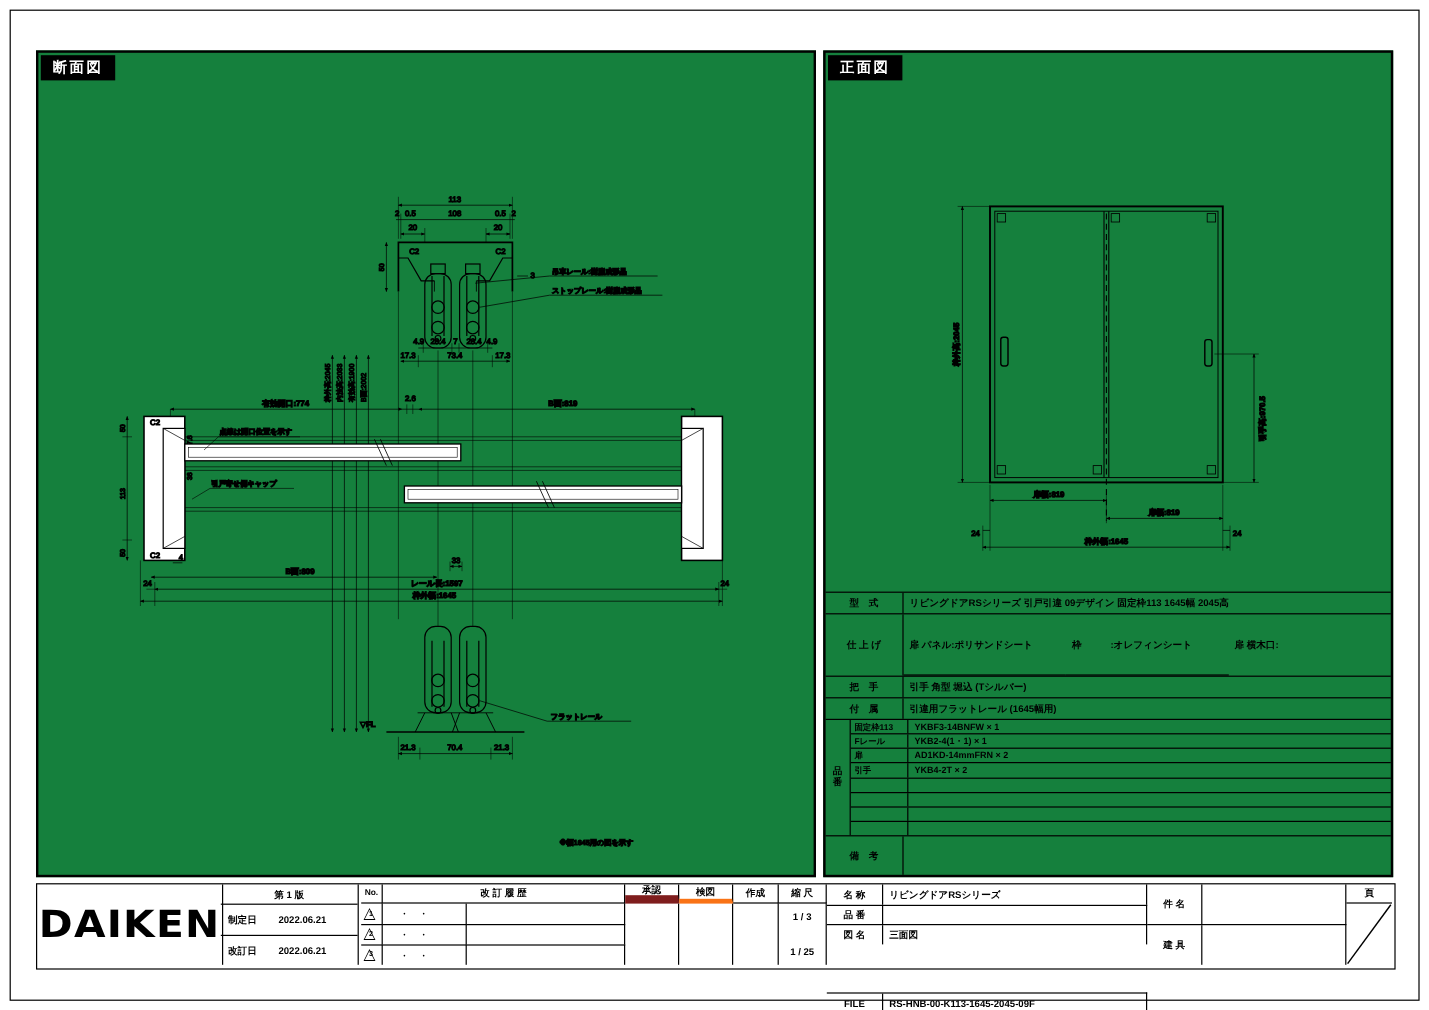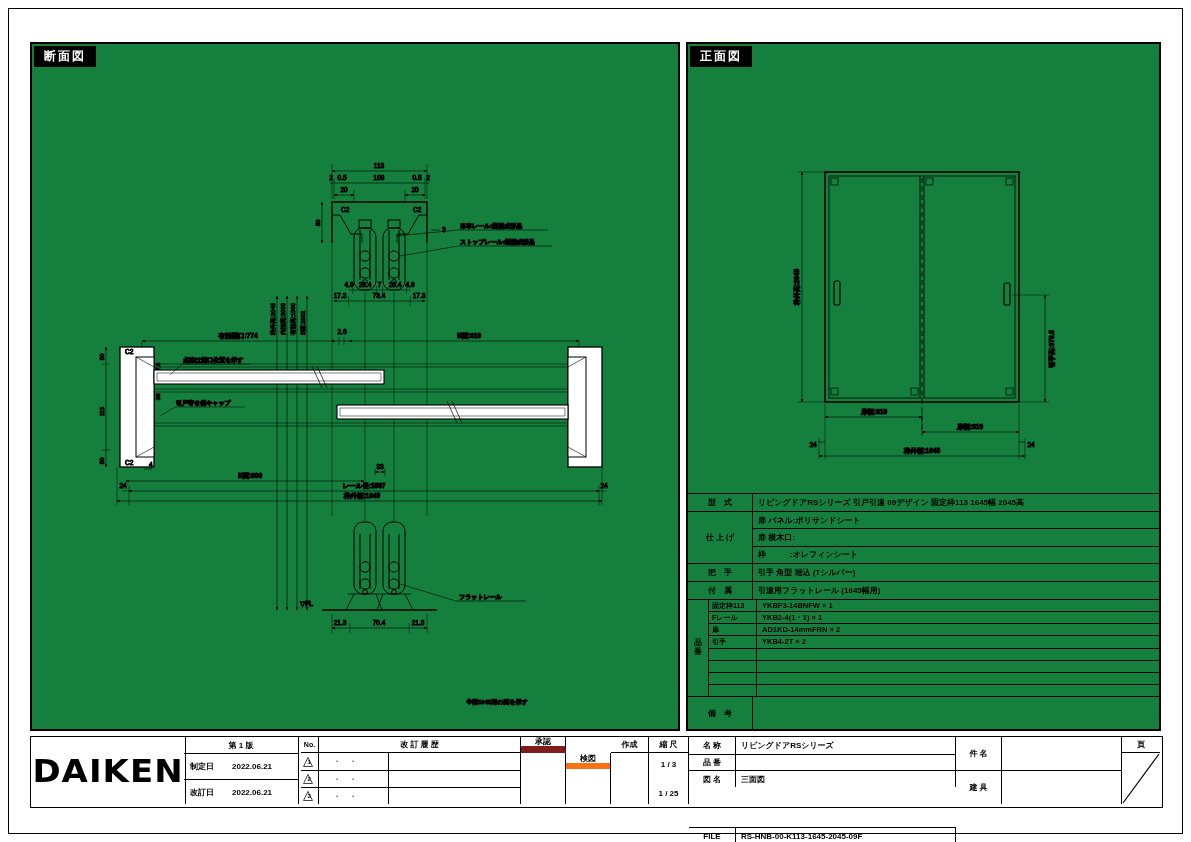--- a/index.html
+++ b/index.html
@@ -13,21 +13,21 @@
   svg text{font-family:"Liberation Sans","DejaVu Sans",sans-serif;font-size:6.5px;fill:#000;}
   svg .rot{font-size:5.8px;}
   svg .nt{font-size:6px;}
   
   .spec{position:absolute;left:0;right:0;bottom:0;height:235px;border-top:1.5px solid #000;
         display:flex;flex-direction:column;font-size:8px;}
   .srow{display:flex;border-bottom:1px solid #000;}
   .slab{width:64px;border-right:1px solid #000;display:flex;align-items:center;justify-content:center;
         font-weight:bold;flex:none;}
   .sval{flex:1;display:flex;align-items:center;padding-left:5px;font-weight:bold;}
-  .fin-col{flex:1;display:flex;flex-direction:column;}
+  .fin-col{flex:1;display:flex;flex-direction:row;}
   .fin-col .frow{flex:1;display:flex;align-items:center;padding-left:5px;font-weight:bold;border-bottom:1px solid #000;}
   .fin-col .frow:last-child{border-bottom:none;}
   .pn-lab{width:20px;border-right:1px solid #000;display:flex;align-items:center;justify-content:center;
           font-weight:bold;white-space:pre-line;text-align:center;line-height:1.1;flex:none;}
   .pn-col{flex:1;display:flex;flex-direction:column;}
   .prow{flex:1;display:flex;border-bottom:1px solid #000;}
   .prow:last-child{border-bottom:none;}
   .pname{width:44px;border-right:1px solid #000;display:flex;align-items:center;padding-left:3px;
          font-weight:bold;font-size:7px;flex:none;}
   .pval{flex:1;display:flex;align-items:center;padding-left:5px;font-weight:bold;font-size:7.5px;}
@@ -350,22 +350,22 @@
 
     <div class="spec">
       <div class="srow" style="height:17px;flex:none;">
         <div class="slab">型　式</div>
         <div class="sval">リビングドアRSシリーズ 引戸引違 09デザイン 固定枠113 1645幅 2045高</div>
       </div>
       <div class="srow" style="height:51px;flex:none;">
         <div class="slab">仕 上 げ</div>
         <div class="fin-col">
           <div class="frow">扉 パネル:ポリサンドシート</div>
+          <div class="frow">枠　　　:オレフィンシート</div>
           <div class="frow">扉 横木口:</div>
-          <div class="frow">枠　　　:オレフィンシート</div>
         </div>
       </div>
       <div class="srow" style="height:17px;flex:none;">
         <div class="slab">把　手</div>
         <div class="sval">引手 角型 堀込 (Tシルバー)</div>
       </div>
       <div class="srow" style="height:17px;flex:none;">
         <div class="slab">付　属</div>
         <div class="sval">引違用フラットレール (1645幅用)</div>
       </div>
@@ -428,21 +428,21 @@
       </div>
       <div class="daterow" style="height:25px;">
         <span class="dl">改訂日</span>
         <span>2022.06.21</span>
       </div>
     </div>
 
     <div class="tb hdr" style="left:270px;top:0;width:18px;height:16px;border-bottom:1px solid #000;font-size:7px;">No.</div>
     <div class="tb hdr" style="left:288px;top:0;width:202px;height:16px;border-bottom:1px solid #000;">改 訂 履 歴</div>
     <div class="tb hdr" style="left:490px;top:0;width:45px;height:16px;border-bottom:7px solid #7f1d1d;">承認</div>
-    <div class="tb hdr" style="left:535px;top:16px;width:45px;height:16px;border-bottom:6px solid #f97316;">検図</div>
+    <div class="tb hdr" style="left:535px;top:0;width:45px;height:16px;border-bottom:4px solid #f97316;">検図</div>
     <div class="tb hdr" style="left:580px;top:0;width:38px;height:16px;border-bottom:1px solid #000;">作成</div>
     <div class="tb hdr" style="left:618px;top:0;width:40px;height:16px;border-bottom:1px solid #000;">縮 尺</div>
 
     <div class="tb" style="left:270px;top:16px;width:18px;height:17px;display:flex;align-items:center;justify-content:center;">
       <span class="tri">
           <span class="t">△</span>
           <span class="n">1</span>
         </span>
     </div>
     <div class="tb" style="left:270px;top:33px;width:18px;height:17px;border-top:1px solid #000;display:flex;align-items:center;justify-content:center;">

